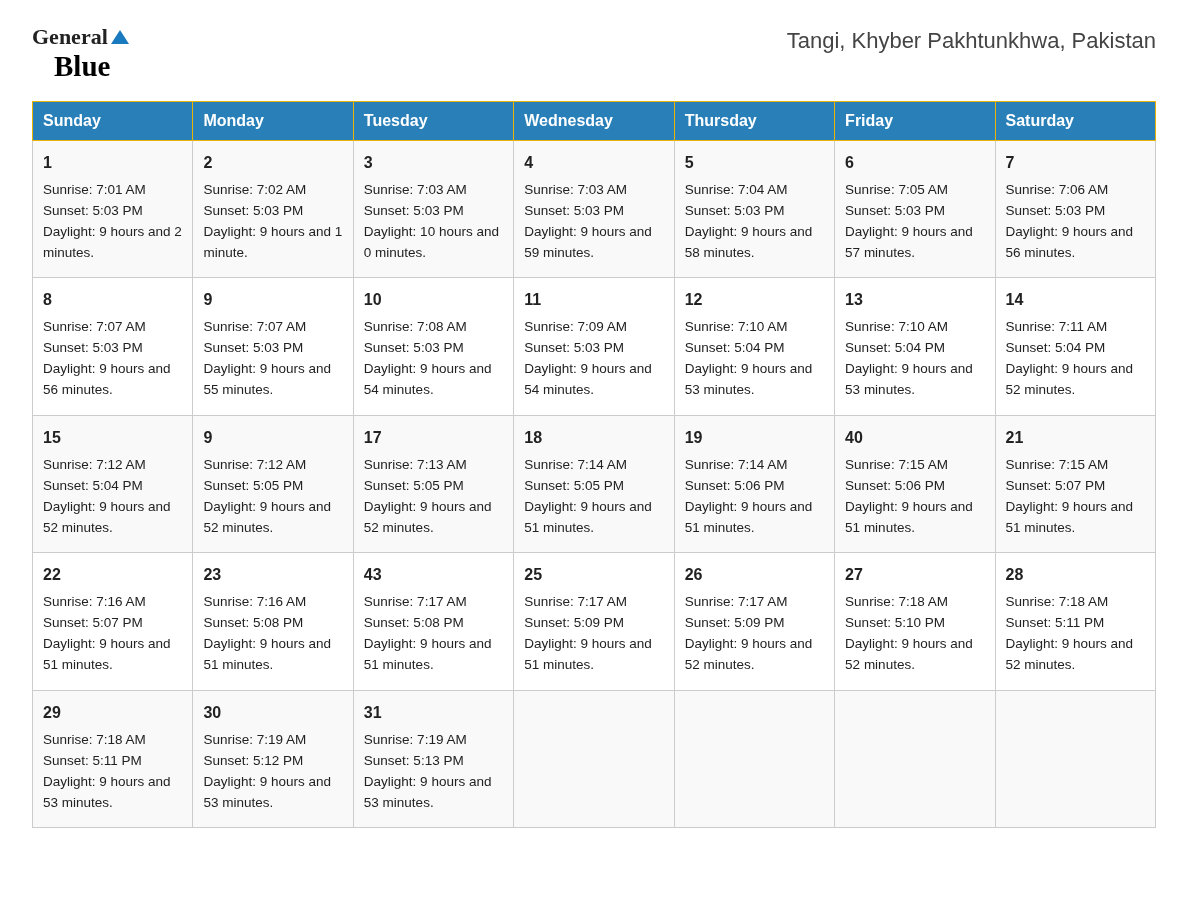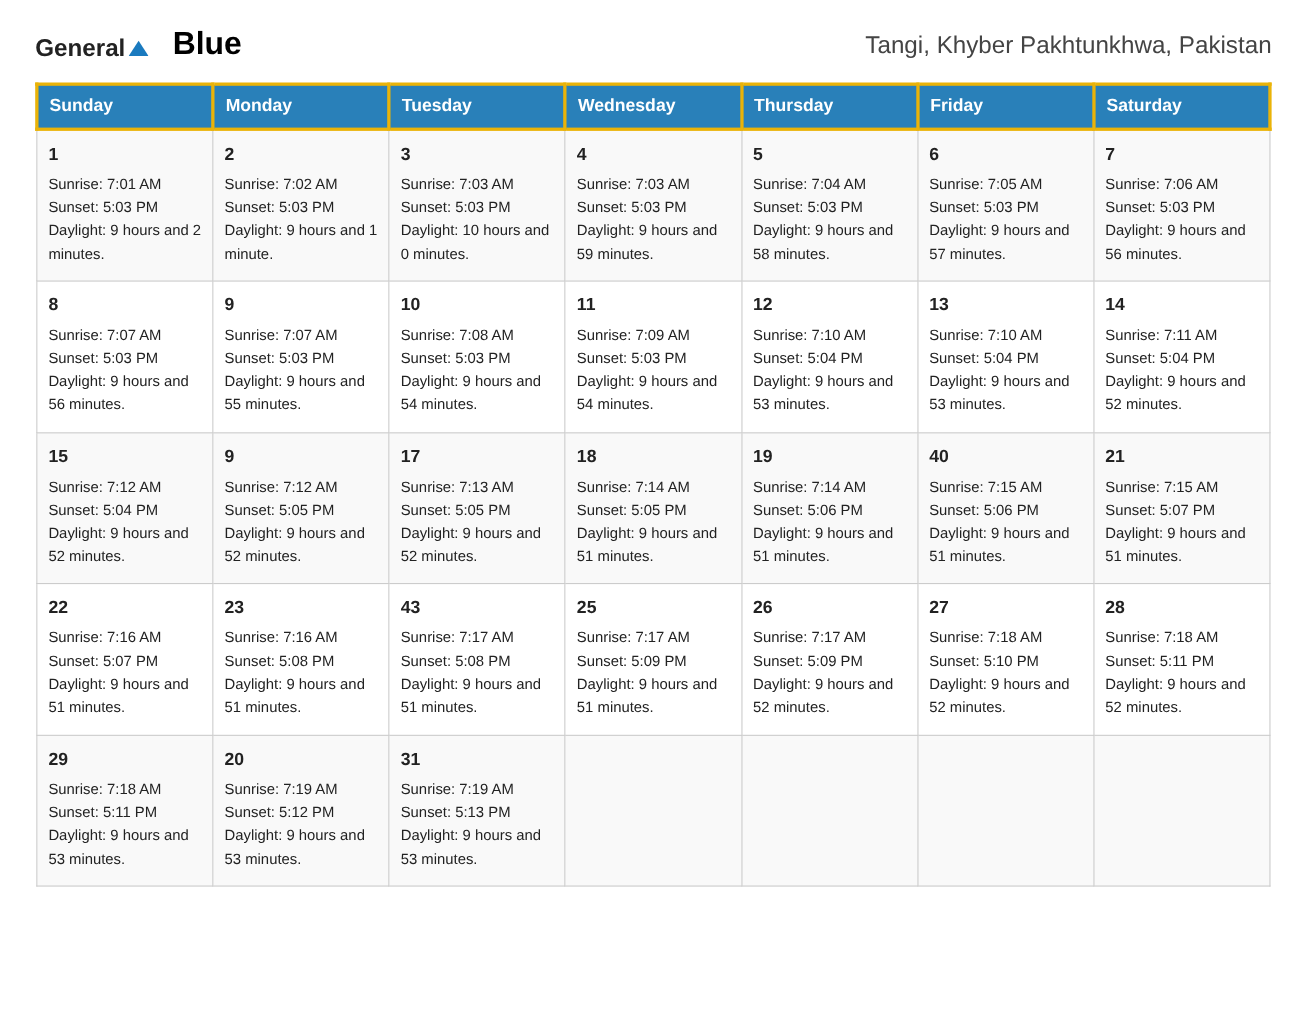--- a/index.html
+++ b/index.html
@@ -47,21 +47,21 @@
       border-collapse: collapse;
       table-layout: fixed;
     }
     thead tr th {
       background-color: #2980b9;
       color: #fff;
       padding: 10px 10px;
       text-align: left;
       font-size: 16px;
       font-weight: bold;
-      border: 3px solid #eab308;
+      border: 1px solid #eab308;
     }
     tbody tr td {
       vertical-align: top;
       padding: 10px 10px 14px 10px;
       border: 1px solid #ccc;
       font-size: 13.5px;
       line-height: 1.55;
       min-height: 100px;
       background: #fff;
     }
@@ -72,22 +72,23 @@
       margin-bottom: 4px;
     }
     tbody tr:nth-child(odd) td {
       background: #f9f9f9;
     }
     tbody tr:nth-child(even) td {
       background: #fff;
     }
     .logo-wrapper {
       display: flex;
-      flex-direction: row;
-      align-items: flex-end;
+      flex-direction: column;
+      align-items: flex-start;
+      font-family: Liberation Serif, serif;
     }
     .logo-line1 {
       display: flex;
       align-items: center;
     }
     .logo-triangle {
       display: inline-block;
       margin-left: 3px;
     }
     .logo-triangle svg {
@@ -158,21 +159,21 @@
         <td><span class="day-num">22</span><span>Sunrise: 7:16 AM</span><br><span>Sunset: 5:07 PM</span><br><span>Daylight: 9 hours and 51 minutes.</span></td>
         <td><span class="day-num">23</span><span>Sunrise: 7:16 AM</span><br><span>Sunset: 5:08 PM</span><br><span>Daylight: 9 hours and 51 minutes.</span></td>
         <td><span class="day-num">43</span><span>Sunrise: 7:17 AM</span><br><span>Sunset: 5:08 PM</span><br><span>Daylight: 9 hours and 51 minutes.</span></td>
         <td><span class="day-num">25</span><span>Sunrise: 7:17 AM</span><br><span>Sunset: 5:09 PM</span><br><span>Daylight: 9 hours and 51 minutes.</span></td>
         <td><span class="day-num">26</span><span>Sunrise: 7:17 AM</span><br><span>Sunset: 5:09 PM</span><br><span>Daylight: 9 hours and 52 minutes.</span></td>
         <td><span class="day-num">27</span><span>Sunrise: 7:18 AM</span><br><span>Sunset: 5:10 PM</span><br><span>Daylight: 9 hours and 52 minutes.</span></td>
         <td><span class="day-num">28</span><span>Sunrise: 7:18 AM</span><br><span>Sunset: 5:11 PM</span><br><span>Daylight: 9 hours and 52 minutes.</span></td>
       </tr>
       <tr>
         <td><span class="day-num">29</span><span>Sunrise: 7:18 AM</span><br><span>Sunset: 5:11 PM</span><br><span>Daylight: 9 hours and 53 minutes.</span></td>
-        <td><span class="day-num">20</span><span>Sunrise: 7:19 AM</span><br><span>Sunset: 5:12 PM</span><br><span>Daylight: 9 hours and 53 minutes.</span></td>
+        <td><span class="day-num">30</span><span>Sunrise: 7:19 AM</span><br><span>Sunset: 5:12 PM</span><br><span>Daylight: 9 hours and 53 minutes.</span></td>
         <td><span class="day-num">31</span><span>Sunrise: 7:19 AM</span><br><span>Sunset: 5:13 PM</span><br><span>Daylight: 9 hours and 53 minutes.</span></td>
         <td></td>
         <td></td>
         <td></td>
         <td></td>
       </tr>
     </tbody>
 </table>
 
 </body></html>

